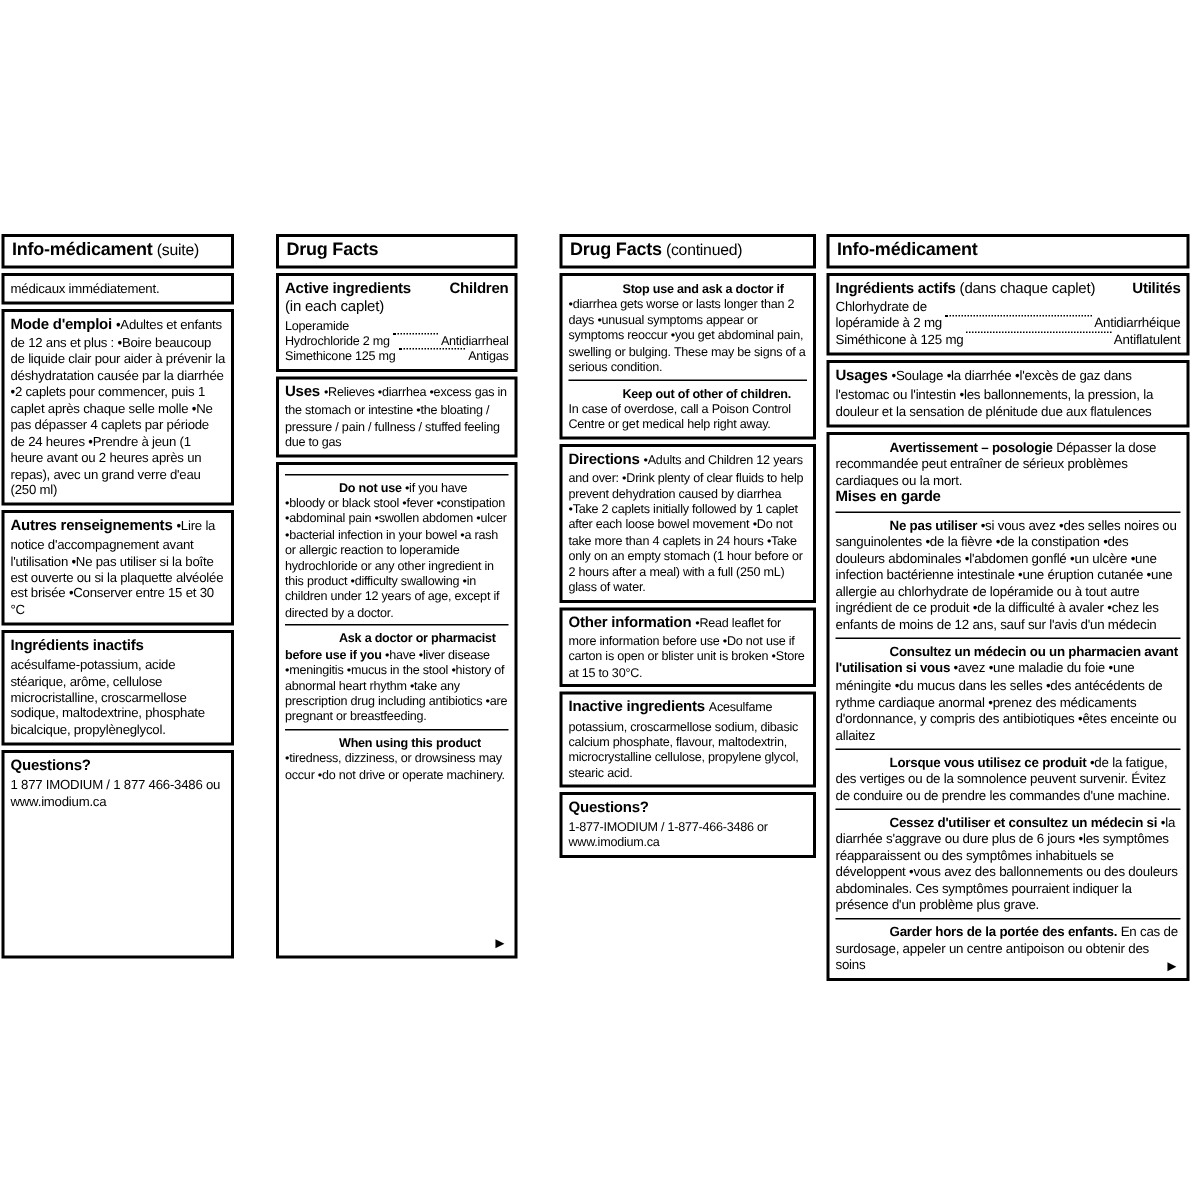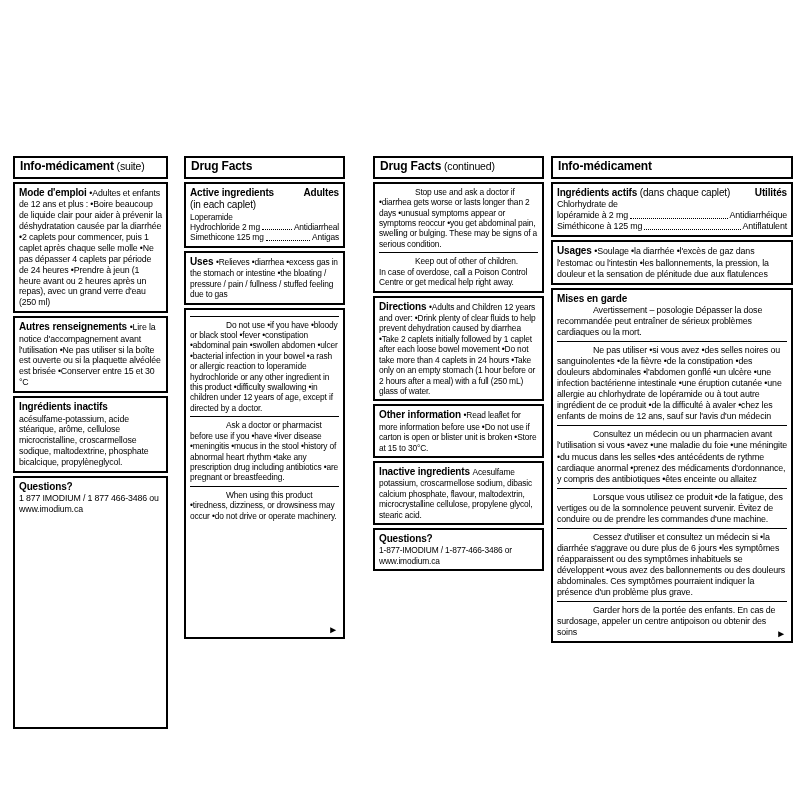--- a/index.html
+++ b/index.html
@@ -42,23 +42,23 @@
     border-top: 1.5px solid #000000;
     margin: 3px 0;
     height: 0;
   }
   .para { margin: 0; }
   .run { white-space: pre-wrap; }
   .s-t  { font-weight: 700; font-size: 12px; line-height: 1.15; }
   .s-tr { font-weight: 400; font-size: 10.5px; }
   .s-h  { font-weight: 700; font-size: 10px; }
   .s-hr { font-weight: 400; font-size: 10px; }
-  .s-b  { font-weight: 400; padding-left: 36px; }
+  .s-b  { font-weight: 700; padding-left: 36px; }
   .s-r  { font-weight: 400; }
-  .leader { display: flex; align-items: flex-end; }
+  .leader { display: flex; align-items: flex-start; }
   .leader .dots {
     flex: 1 1 auto;
     min-width: 6px;
     border-bottom: 1.4px dotted #000000;
     margin: 0 2px 2px 2px;
   }
   .split {
     display: flex;
     justify-content: space-between;
     align-items: baseline;
@@ -68,22 +68,27 @@
     right: 5px;
     bottom: 2px;
     font-size: 10px;
     line-height: 1;
   }
 </style>
 </head>
 <body>
 
 <div class="sheet" id="sheet">
-    <div class="col col-0" style="left: 13px; top: 156px; width: 155px; height: 573px;">
+    <div class="col col-0" style="left: 1px; top: 156px; width: 155px; height: 483px;">
       <div class="box title-box"><span class="run s-t">Info-médicament</span><span class="run s-tr"> (suite)</span></div>
+      <div class="box">
+        <div class="sub">
+          <div class="para"><span class="run s-r">médicaux immédiatement.</span></div>
+        </div>
+      </div>
       <div class="box">
         <div class="sub">
           <div class="para"><span class="run s-h">Mode d'emploi </span><span class="run s-r">•Adultes et enfants de 12 ans et plus : •Boire beaucoup de liquide clair pour aider à prévenir la déshydratation causée par la diarrhée •2 caplets pour commencer, puis 1 caplet après chaque selle molle •Ne pas dépasser 4 caplets par période de 24 heures •Prendre à jeun (1 heure avant ou 2 heures après un repas), avec un grand verre d'eau (250 ml)</span></div>
         </div>
       </div>
       <div class="box">
         <div class="sub">
           <div class="para"><span class="run s-h">Autres renseignements </span><span class="run s-r">•Lire la notice d'accompagnement avant l'utilisation •Ne pas utiliser si la boîte est ouverte ou si la plaquette alvéolée est brisée •Conserver entre 15 et 30 °C</span></div>
         </div>
       </div>
@@ -99,21 +104,21 @@
           <div class="para"><span class="run s-r">1 877 IMODIUM / 1 877 466-3486 ou www.imodium.ca</span></div>
         </div>
       </div>
     </div>
     <div class="col col-1" style="left: 184px; top: 156px; width: 161px; height: 483px;">
       <div class="box title-box"><span class="run s-t">Drug Facts</span></div>
       <div class="box">
         <div class="sub">
           <div class="para split">
             <span class="split-left"><span class="run s-h">Active ingredients</span></span>
-            <span class="split-right"><span class="run s-h">Adultes</span></span>
+            <span class="split-right"><span class="run s-h">Children</span></span>
           </div>
           <div class="para"><span class="run s-hr">(in each caplet)</span></div>
           <div class="para"><span class="run s-r">Loperamide</span></div>
           <div class="para leader">
             <span class="run s-r">Hydrochloride 2 mg</span>
             <span class="dots"></span>
             <span class="run s-r">Antidiarrheal</span>
           </div>
           <div class="para leader">
             <span class="run s-r">Simethicone 125 mg</span>
@@ -199,22 +204,22 @@
           </div>
         </div>
       </div>
       <div class="box">
         <div class="sub">
           <div class="para"><span class="run s-h">Usages </span><span class="run s-r">•Soulage •la diarrhée •l'excès de gaz dans l'estomac ou l'intestin •les ballonnements, la pression, la douleur et la sensation de plénitude due aux flatulences</span></div>
         </div>
       </div>
       <div class="box fill">
         <div class="sub">
+          <div class="para"><span class="run s-b">Avertissement – posologie</span><span class="run s-r"> Dépasser la dose recommandée peut entraîner de sérieux problèmes cardiaques ou la mort.</span></div>
           <div class="para"><span class="run s-h">Mises en garde</span></div>
-          <div class="para"><span class="run s-b">Avertissement – posologie</span><span class="run s-r"> Dépasser la dose recommandée peut entraîner de sérieux problèmes cardiaques ou la mort.</span></div>
         </div>
         <div class="divider"></div>
         <div class="sub">
           <div class="para"><span class="run s-b">Ne pas utiliser </span><span class="run s-r">•si vous avez •des selles noires ou sanguinolentes •de la fièvre •de la constipation •des douleurs abdominales •l'abdomen gonflé •un ulcère •une infection bactérienne intestinale •une éruption cutanée •une allergie au chlorhydrate de lopéramide ou à tout autre ingrédient de ce produit •de la difficulté à avaler •chez les enfants de moins de 12 ans, sauf sur l'avis d'un médecin</span></div>
         </div>
         <div class="divider"></div>
         <div class="sub">
           <div class="para"><span class="run s-b">Consultez un médecin ou un pharmacien avant l'utilisation si vous </span><span class="run s-r">•avez •une maladie du foie •une méningite •du mucus dans les selles •des antécédents de rythme cardiaque anormal •prenez des médicaments d'ordonnance, y compris des antibiotiques •êtes enceinte ou allaitez</span></div>
         </div>
         <div class="divider"></div>

